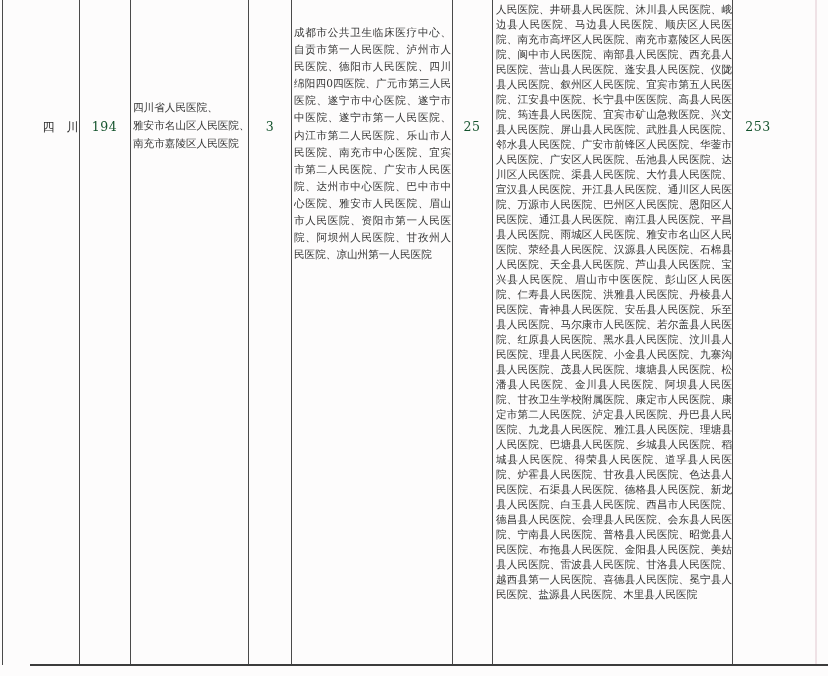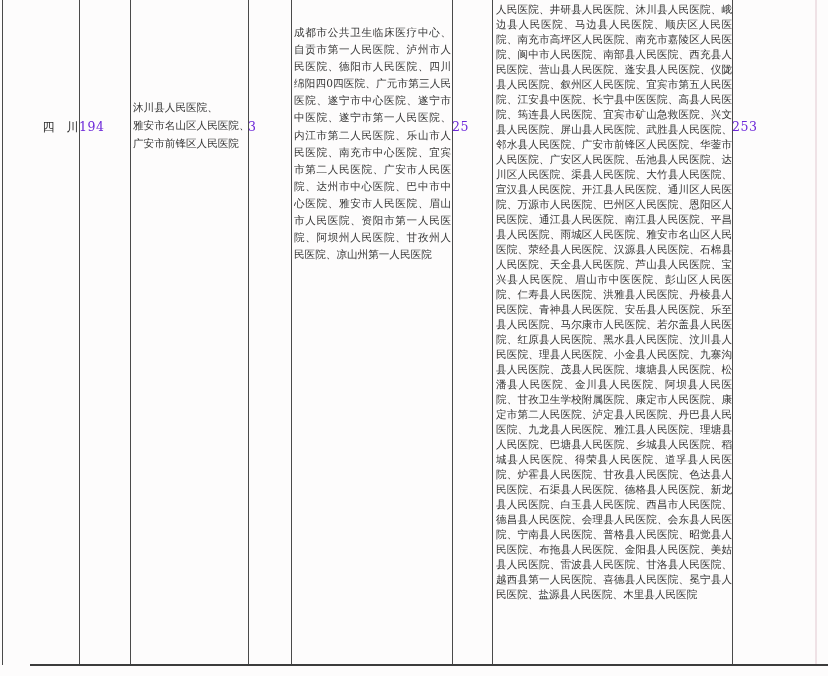--- a/index.html
+++ b/index.html
@@ -20,22 +20,22 @@
   }
   .vline.faint{
     background:#efe2e6;width:2px;height:665px;
   }
   .hline-bottom{
     position:absolute;left:30px;top:664px;width:798px;height:2px;
     background:#3c3c3c;
   }
   .num{
     position:absolute;top:119px;
-    font-size:12.5px;color:#6d28d9;
-    letter-spacing:0.5px;
+    font-size:12.5px;color:#14532d;
+    text-align:center;letter-spacing:0.5px;
   }
   .province{
     position:absolute;left:2px;top:119px;width:77px;
     padding-left:40px;box-sizing:border-box;
     font-size:12px;color:#2e2e2e;text-align:center;
     white-space:pre;
   }
   .hosp-list{
     position:absolute;
     font-size:10.6px;
@@ -73,23 +73,23 @@
   <div class="vline" style="left:492px"></div>
   <div class="vline" style="left:732px"></div>
   <div class="vline faint" style="left:815px"></div>
   <div class="hline-bottom"></div>
 
   <div class="province">四　川</div>
 
   <div class="num" style="left:79px;width:51px">194</div>
 
   <div class="hosp-list prov-hosp">
-    <div class="line">沐川县人民医院、</div>
+    <div class="line">四川省人民医院、</div>
     <div class="line">雅安市名山区人民医院、</div>
-    <div class="line">广安市前锋区人民医院</div>
+    <div class="line">南充市嘉陵区人民医院</div>
   </div>
 
   <div class="num" style="left:248px;width:44px">3</div>
 
   <div class="hosp-list muni-hosp">成都市公共卫生临床医疗中心、自贡市第一人民医院、泸州市人民医院、德阳市人民医院、四川绵阳四0四医院、广元市第三人民医院、遂宁市中心医院、遂宁市中医院、遂宁市第一人民医院、内江市第二人民医院、乐山市人民医院、南充市中心医院、宜宾市第二人民医院、广安市人民医院、达州市中心医院、巴中市中心医院、雅安市人民医院、眉山市人民医院、资阳市第一人民医院、阿坝州人民医院、甘孜州人民医院、凉山州第一人民医院</div>
 
   <div class="num" style="left:452px;width:40px">25</div>
 
   <div class="hosp-list county-hosp">人民医院、井研县人民医院、沐川县人民医院、峨边县人民医院、马边县人民医院、顺庆区人民医院、南充市高坪区人民医院、南充市嘉陵区人民医院、阆中市人民医院、南部县人民医院、西充县人民医院、营山县人民医院、蓬安县人民医院、仪陇县人民医院、叙州区人民医院、宜宾市第五人民医院、江安县中医院、长宁县中医医院、高县人民医院、筠连县人民医院、宜宾市矿山急救医院、兴文县人民医院、屏山县人民医院、武胜县人民医院、邻水县人民医院、广安市前锋区人民医院、华蓥市人民医院、广安区人民医院、岳池县人民医院、达川区人民医院、渠县人民医院、大竹县人民医院、宣汉县人民医院、开江县人民医院、通川区人民医院、万源市人民医院、巴州区人民医院、恩阳区人民医院、通江县人民医院、南江县人民医院、平昌县人民医院、雨城区人民医院、雅安市名山区人民医院、荥经县人民医院、汉源县人民医院、石棉县人民医院、天全县人民医院、芦山县人民医院、宝兴县人民医院、眉山市中医医院、彭山区人民医院、仁寿县人民医院、洪雅县人民医院、丹棱县人民医院、青神县人民医院、安岳县人民医院、乐至县人民医院、马尔康市人民医院、若尔盖县人民医院、红原县人民医院、黑水县人民医院、汶川县人民医院、理县人民医院、小金县人民医院、九寨沟县人民医院、茂县人民医院、壤塘县人民医院、松潘县人民医院、金川县人民医院、阿坝县人民医院、甘孜卫生学校附属医院、康定市人民医院、康定市第二人民医院、泸定县人民医院、丹巴县人民医院、九龙县人民医院、雅江县人民医院、理塘县人民医院、巴塘县人民医院、乡城县人民医院、稻城县人民医院、得荣县人民医院、道孚县人民医院、炉霍县人民医院、甘孜县人民医院、色达县人民医院、石渠县人民医院、德格县人民医院、新龙县人民医院、白玉县人民医院、西昌市人民医院、德昌县人民医院、会理县人民医院、会东县人民医院、宁南县人民医院、普格县人民医院、昭觉县人民医院、布拖县人民医院、金阳县人民医院、美姑县人民医院、雷波县人民医院、甘洛县人民医院、越西县第一人民医院、喜德县人民医院、冕宁县人民医院、盐源县人民医院、木里县人民医院</div>
 

